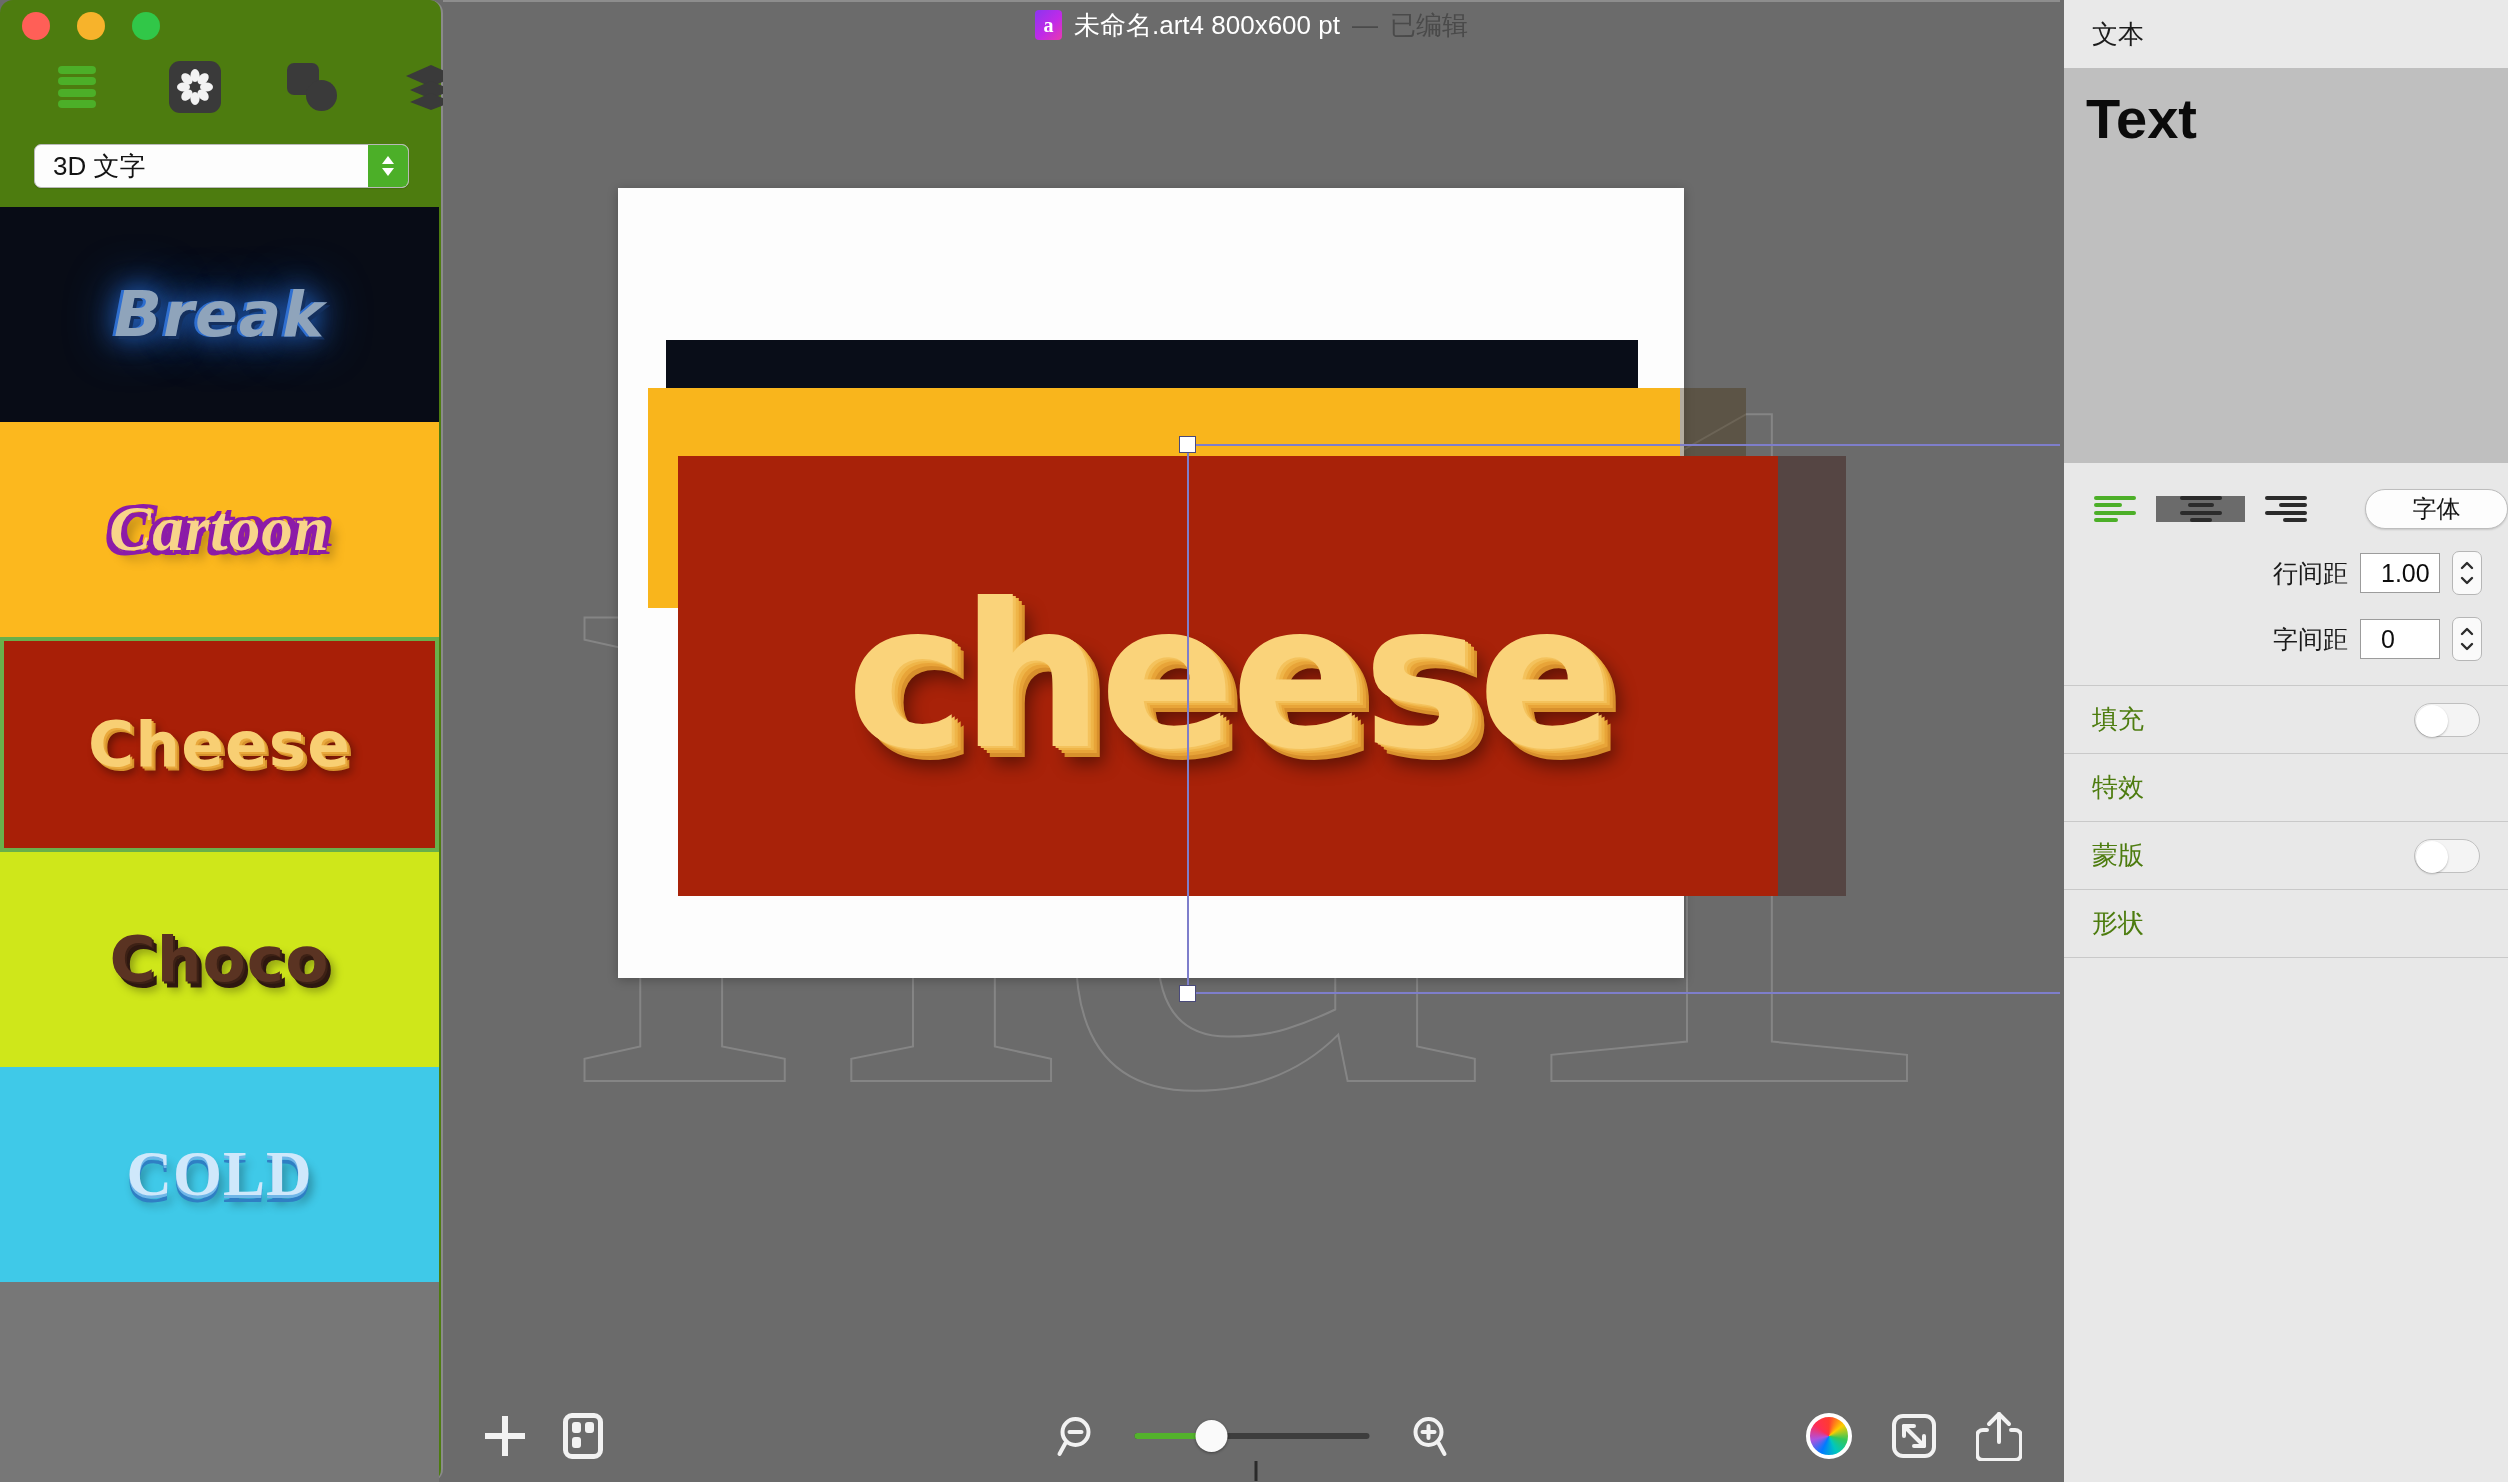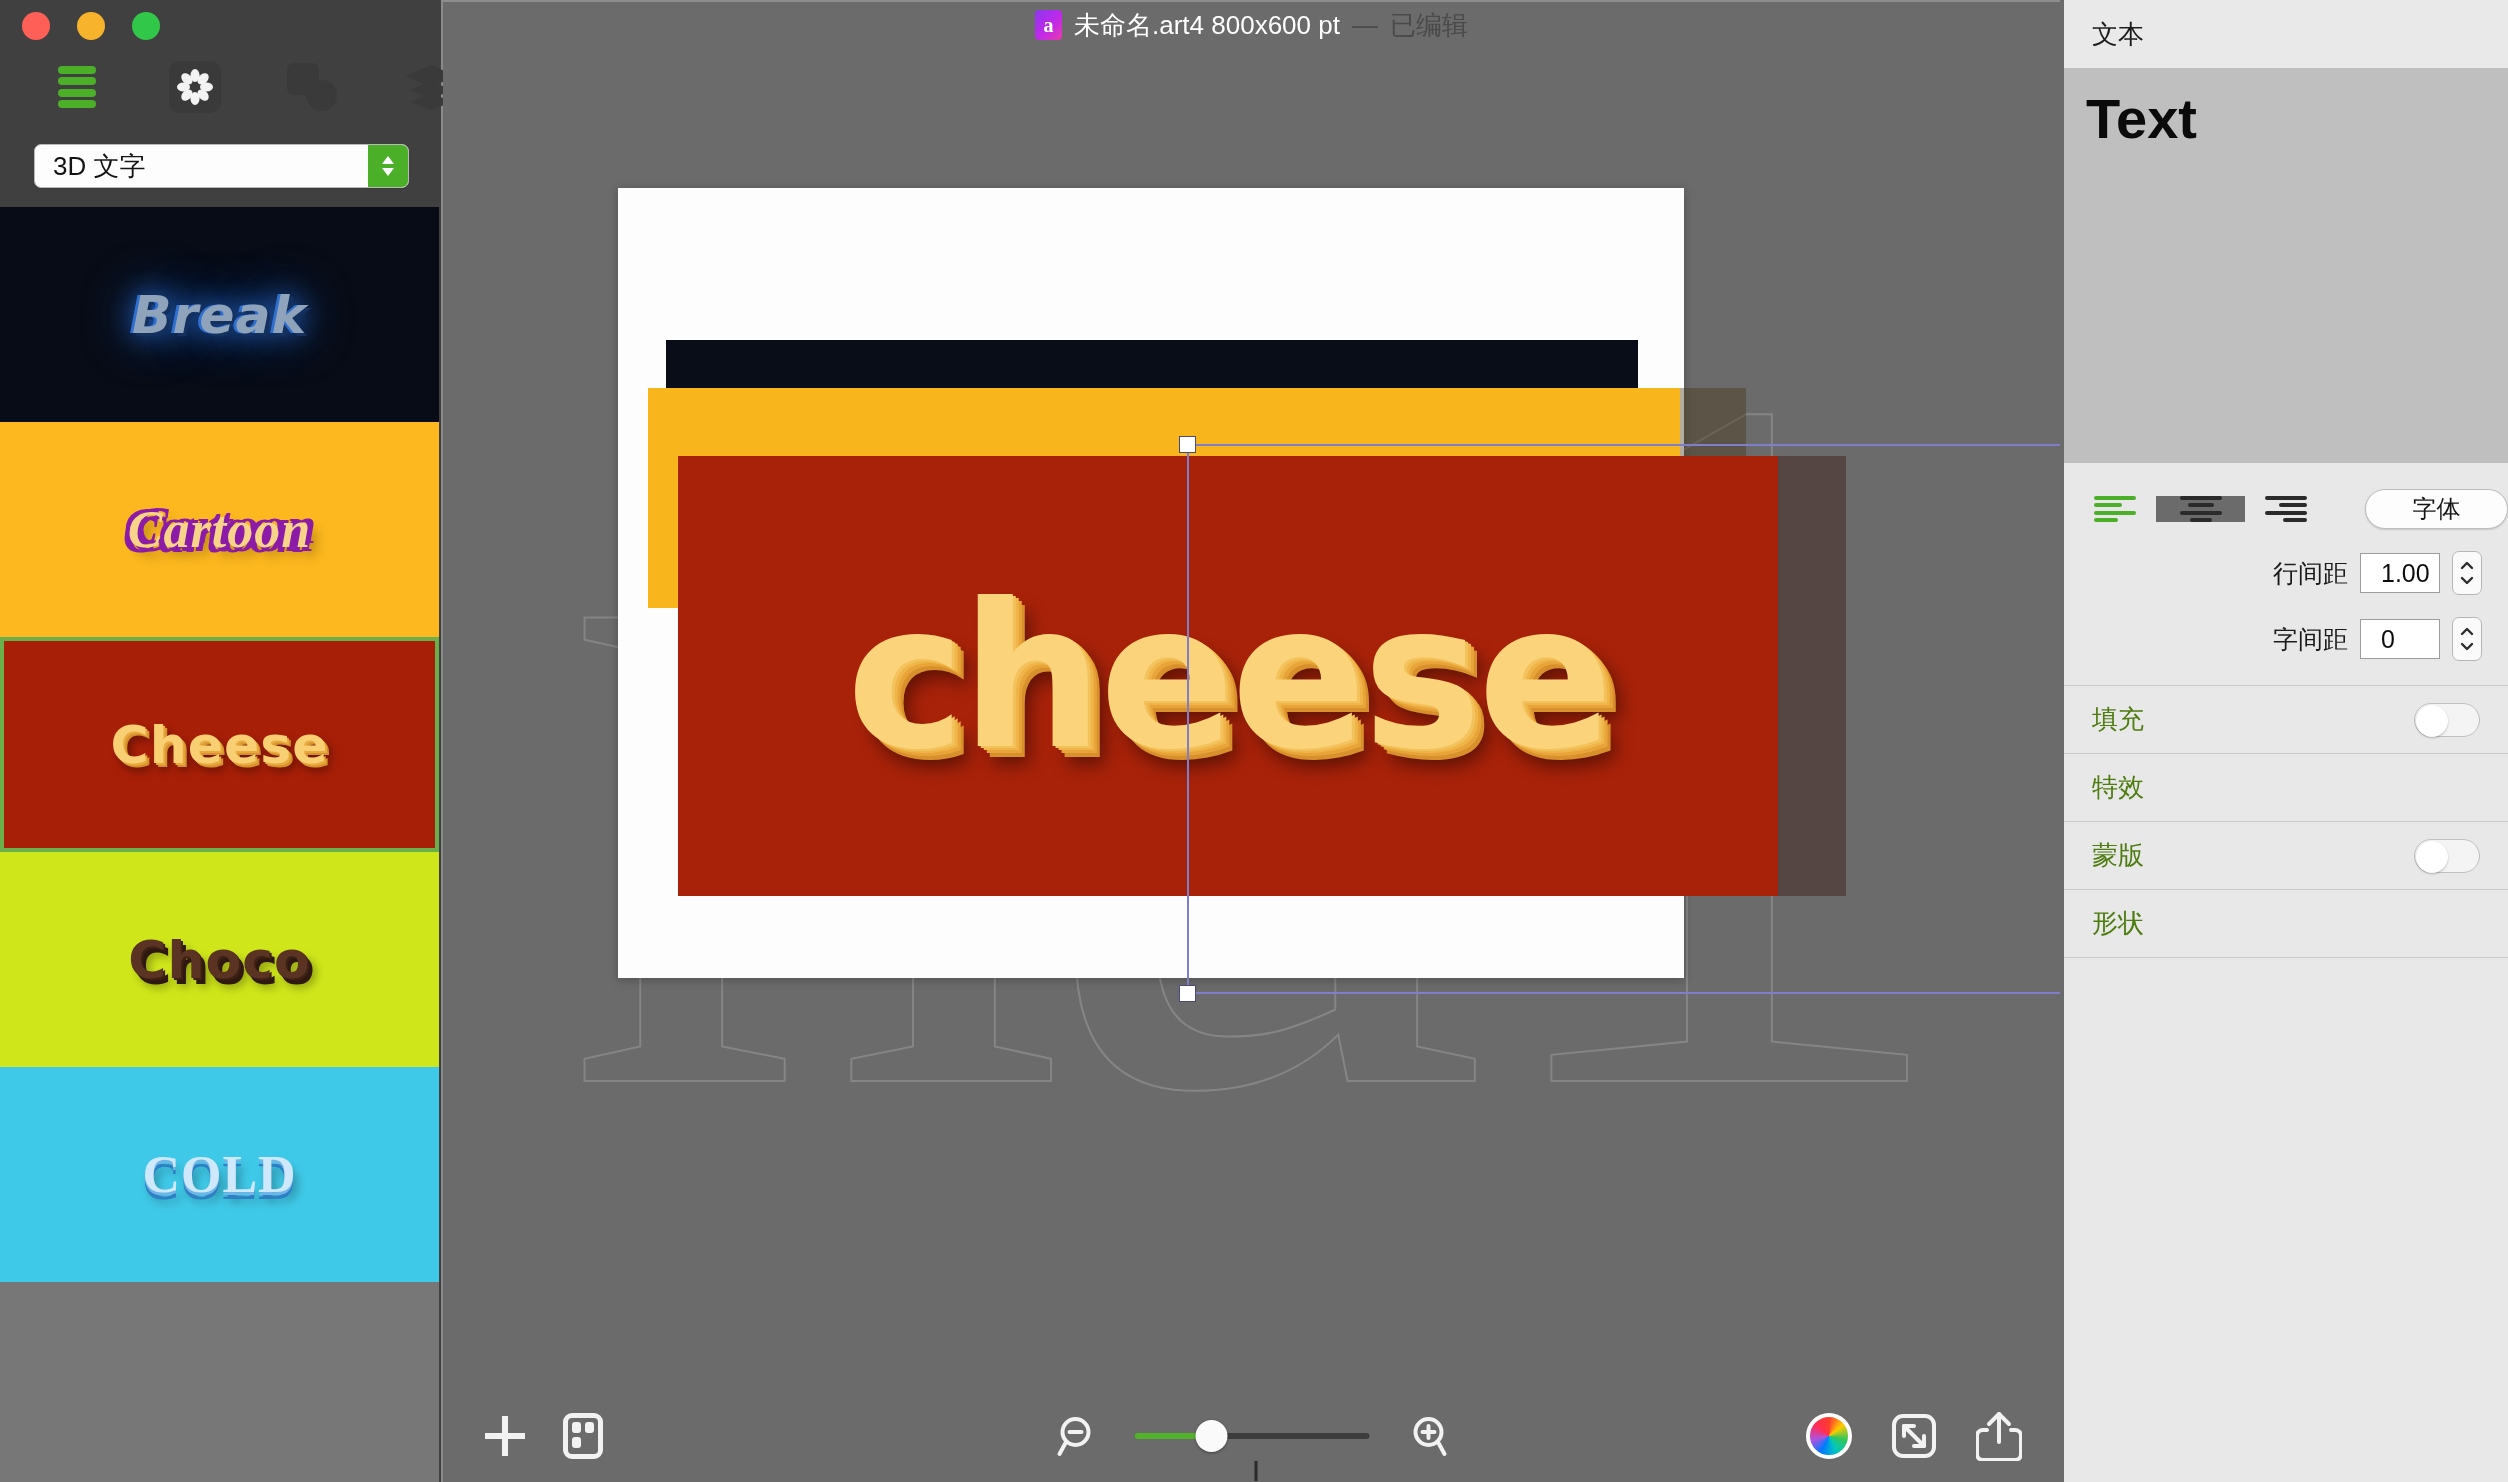--- a/index.html
+++ b/index.html
@@ -11,24 +11,25 @@
   }
   .app {
     position: relative;
     width: 2508px; height: 1482px;
     display: flex;
   }
 
   
   .left-panel {
     width: 443px; height: 1482px;
-    background: #404040;
+    background: #4d7c0f;
     position: relative;
     flex: 0 0 443px;
     border-right: 2px solid #8a8a8a;
+    border-radius: 13px;
   }
   .traffic {
     position: absolute; top: 12px; left: 22px;
     display: flex; gap: 27px;
   }
   .light { width: 28px; height: 28px; border-radius: 50%; }
   .light.red { background: #ff5f57; }
   .light.yellow { background: #f7b32b; }
   .light.green { background: #31c748; }
 
@@ -80,21 +81,21 @@
     overflow: hidden; background: #777;
   }
   .preset-item {
     position: relative;
     height: 215px; width: 100%;
     display:flex; align-items:center; justify-content:center;
     overflow:hidden;
   }
   .preset-item.selected { outline: 4px solid #6aaf4a; outline-offset: -4px; }
   .preset-label {
-    font-size: 52px; font-weight: bold; letter-spacing: 1px;
+    font-size: 63px; font-weight: bold; letter-spacing: 1px;
     line-height: 1;
   }
 
   
   .p-break { background: #080c16; }
   .p-break .preset-label {
     color: #8fa4bb; font-style: italic;
     text-shadow: -3px 0 0 #2f6fd0, 3px 3px 0 #14305e, 0 0 26px #2b6fd8, 0 0 50px #1a5fc0;
     font-family: "DejaVu Sans", sans-serif;
   }

